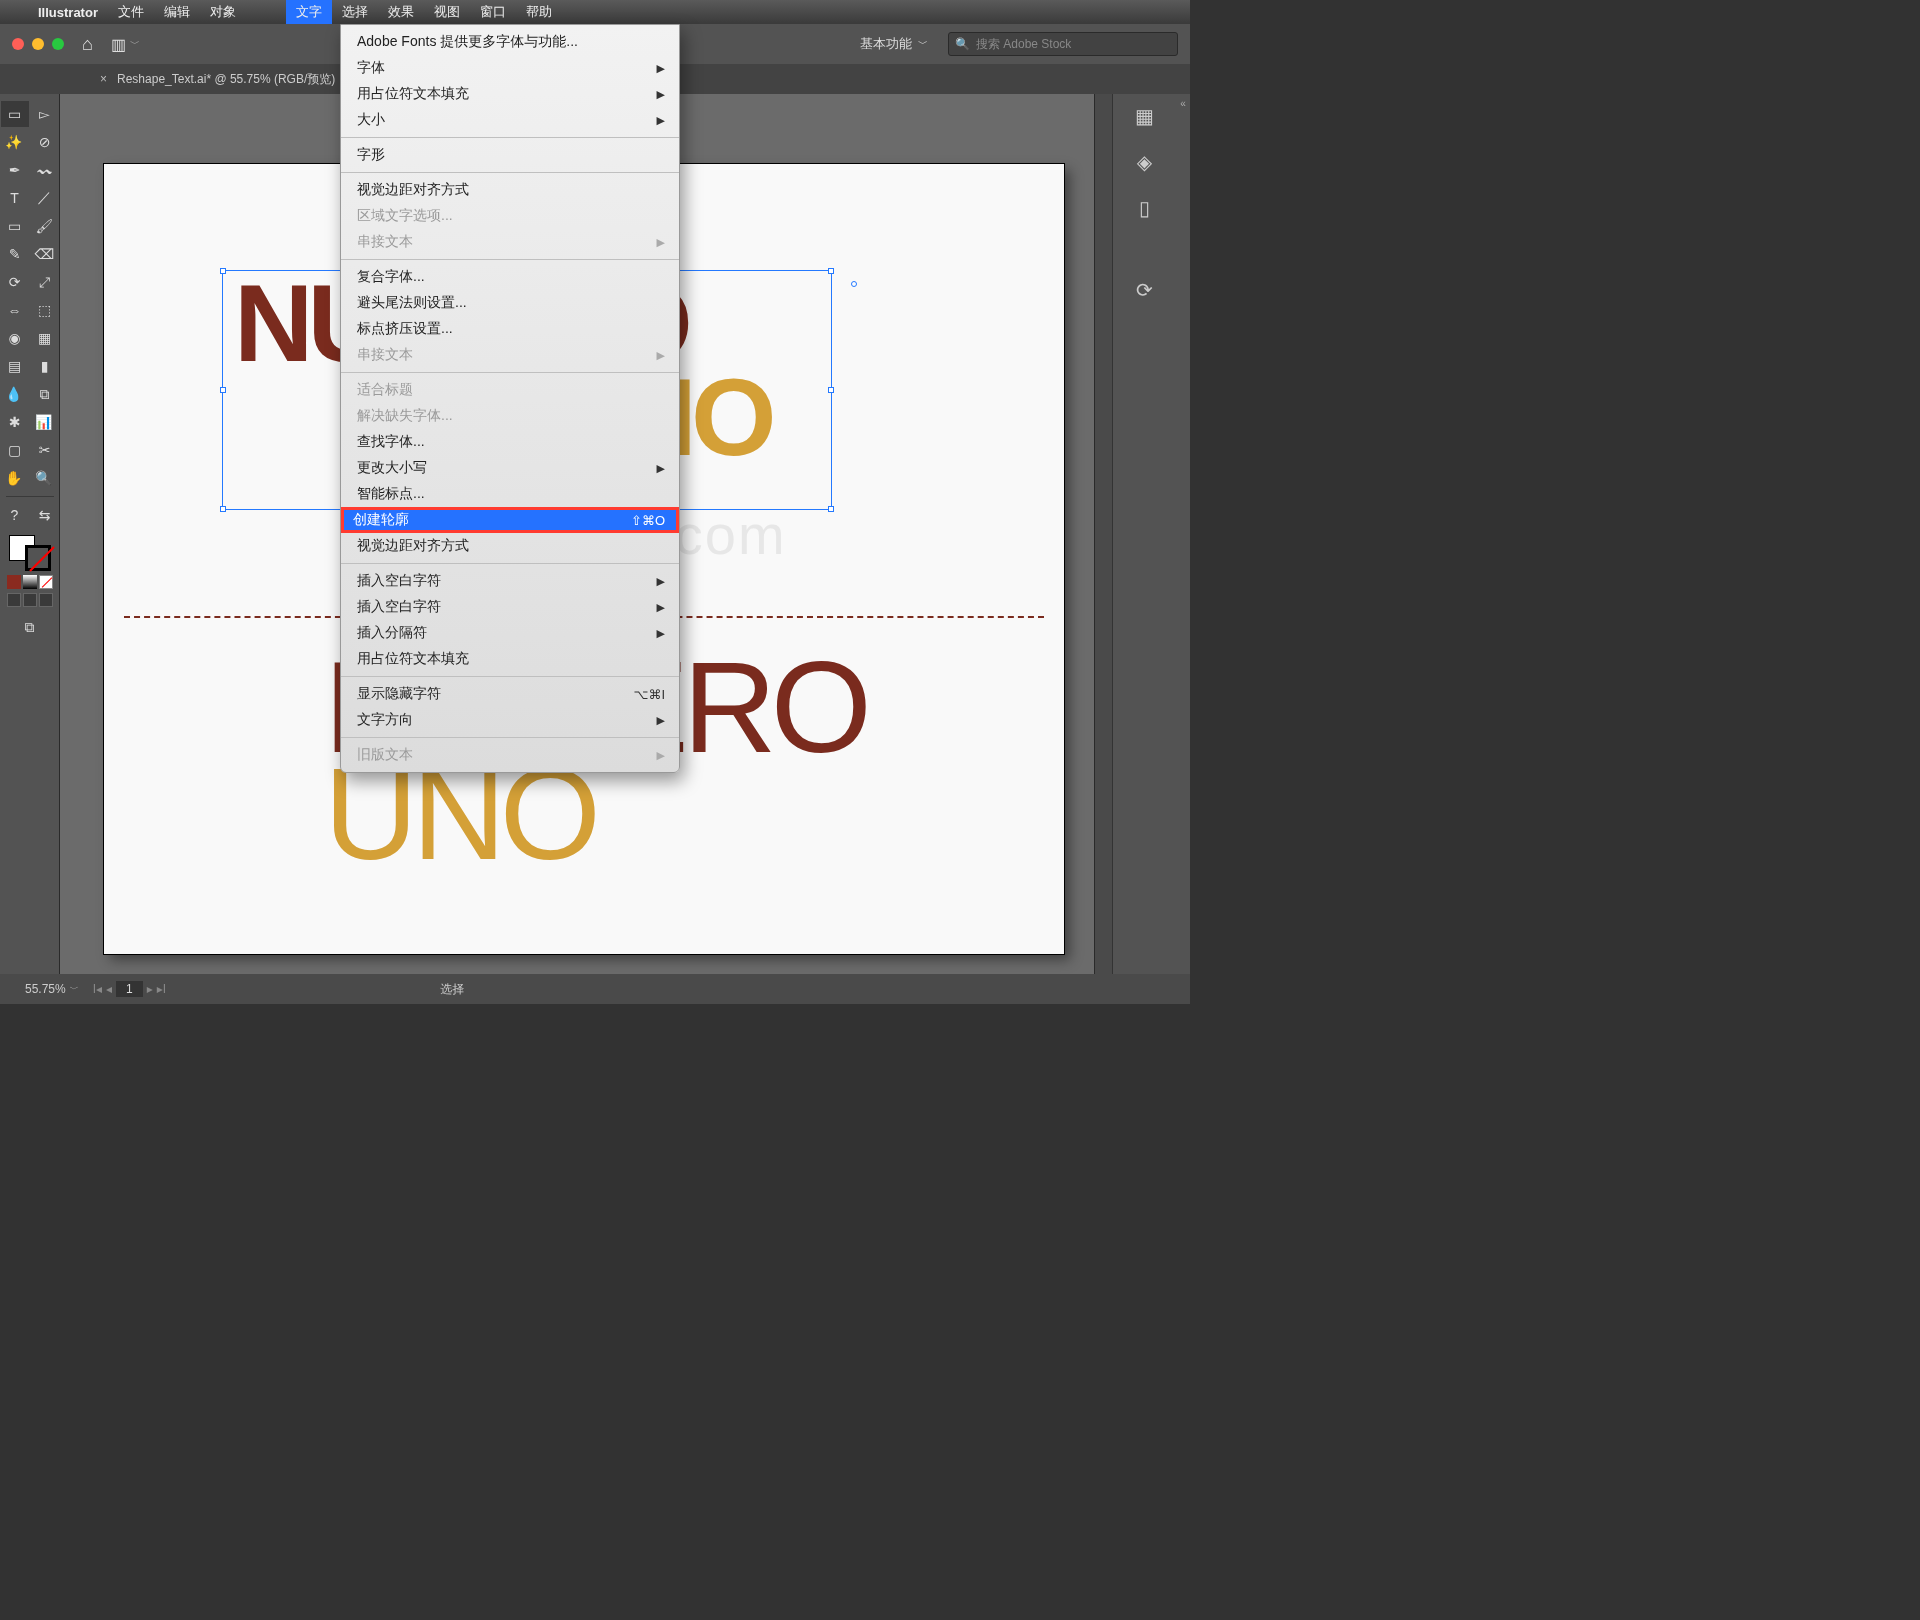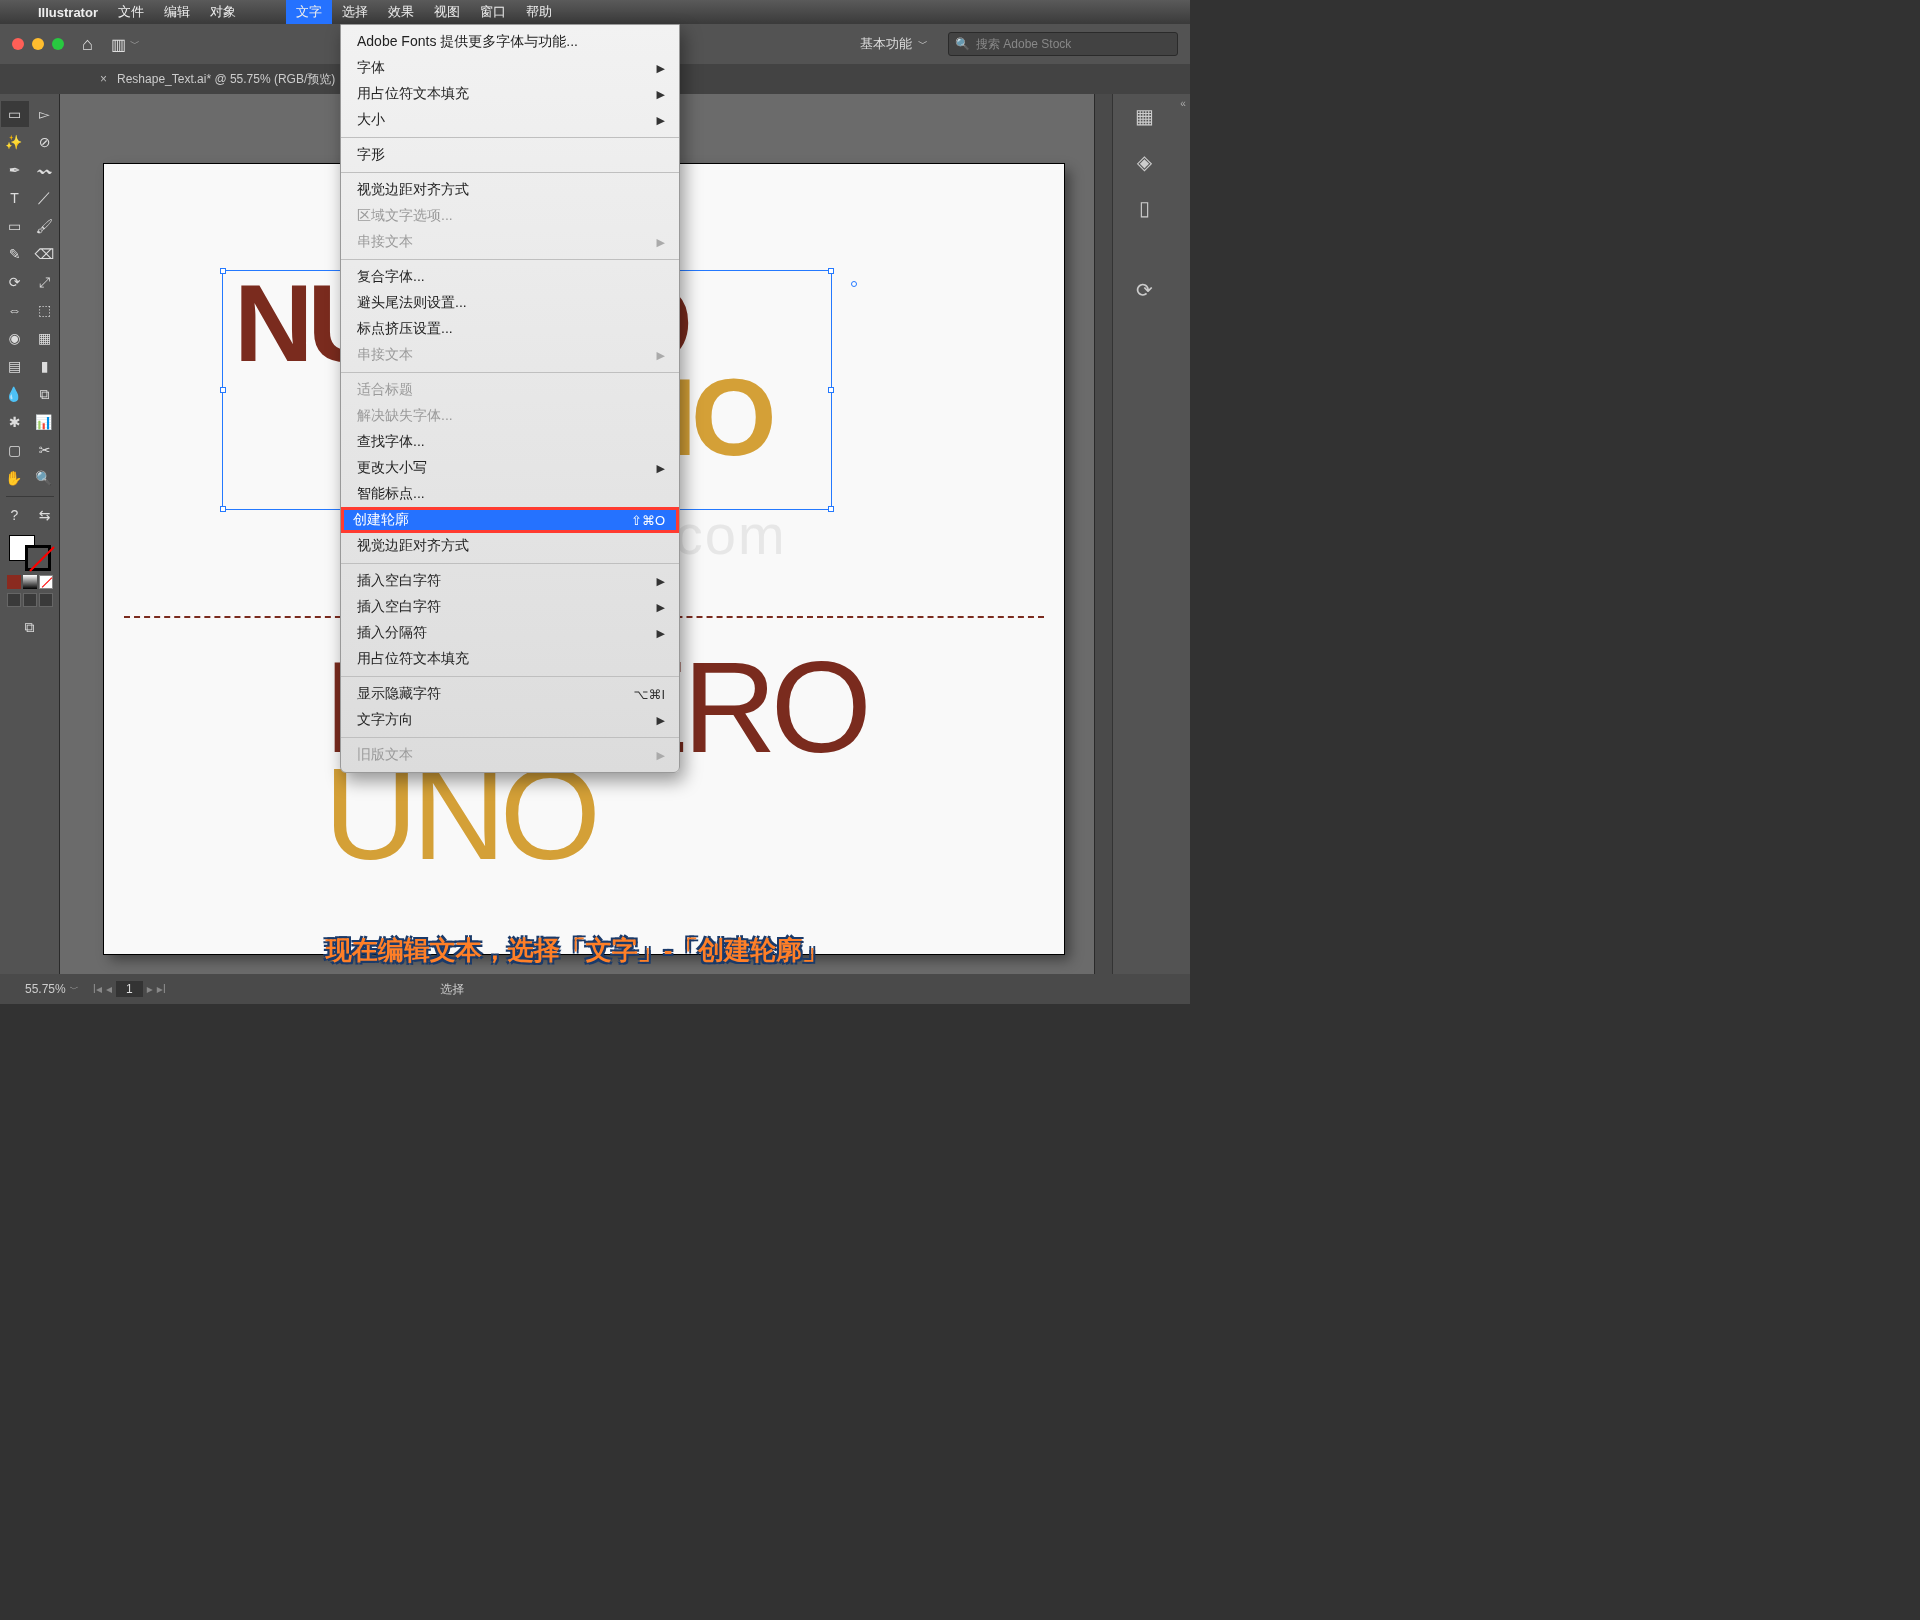--- a/index.html
+++ b/index.html
@@ -227,21 +227,20 @@
           <div class="h" style="top:50%;right:-3px;margin-top:-3px;"></div>
         <div class="h" style="top:10px;right:-26px;border-radius:50%;"></div>
       </div>
       <div class="dashed"></div>
       <div class="art-txt2">
         <span>NUMERO</span>
         <span class="line2">UNO</span>
       </div>
     </div>
     <div class="watermark">www.MacZ.com</div>
-    <div class="tip-caption">现在编辑文本，选择「文字」-「创建轮廓」</div>
   </div>
 
   <div class="rightdock">
     <div class="strip"></div>
     <div class="icons">
       <div>▦</div>
       <div>◈</div>
       <div>▯</div>
       <div style="height:14px;"></div>
       <div>⟳</div>

